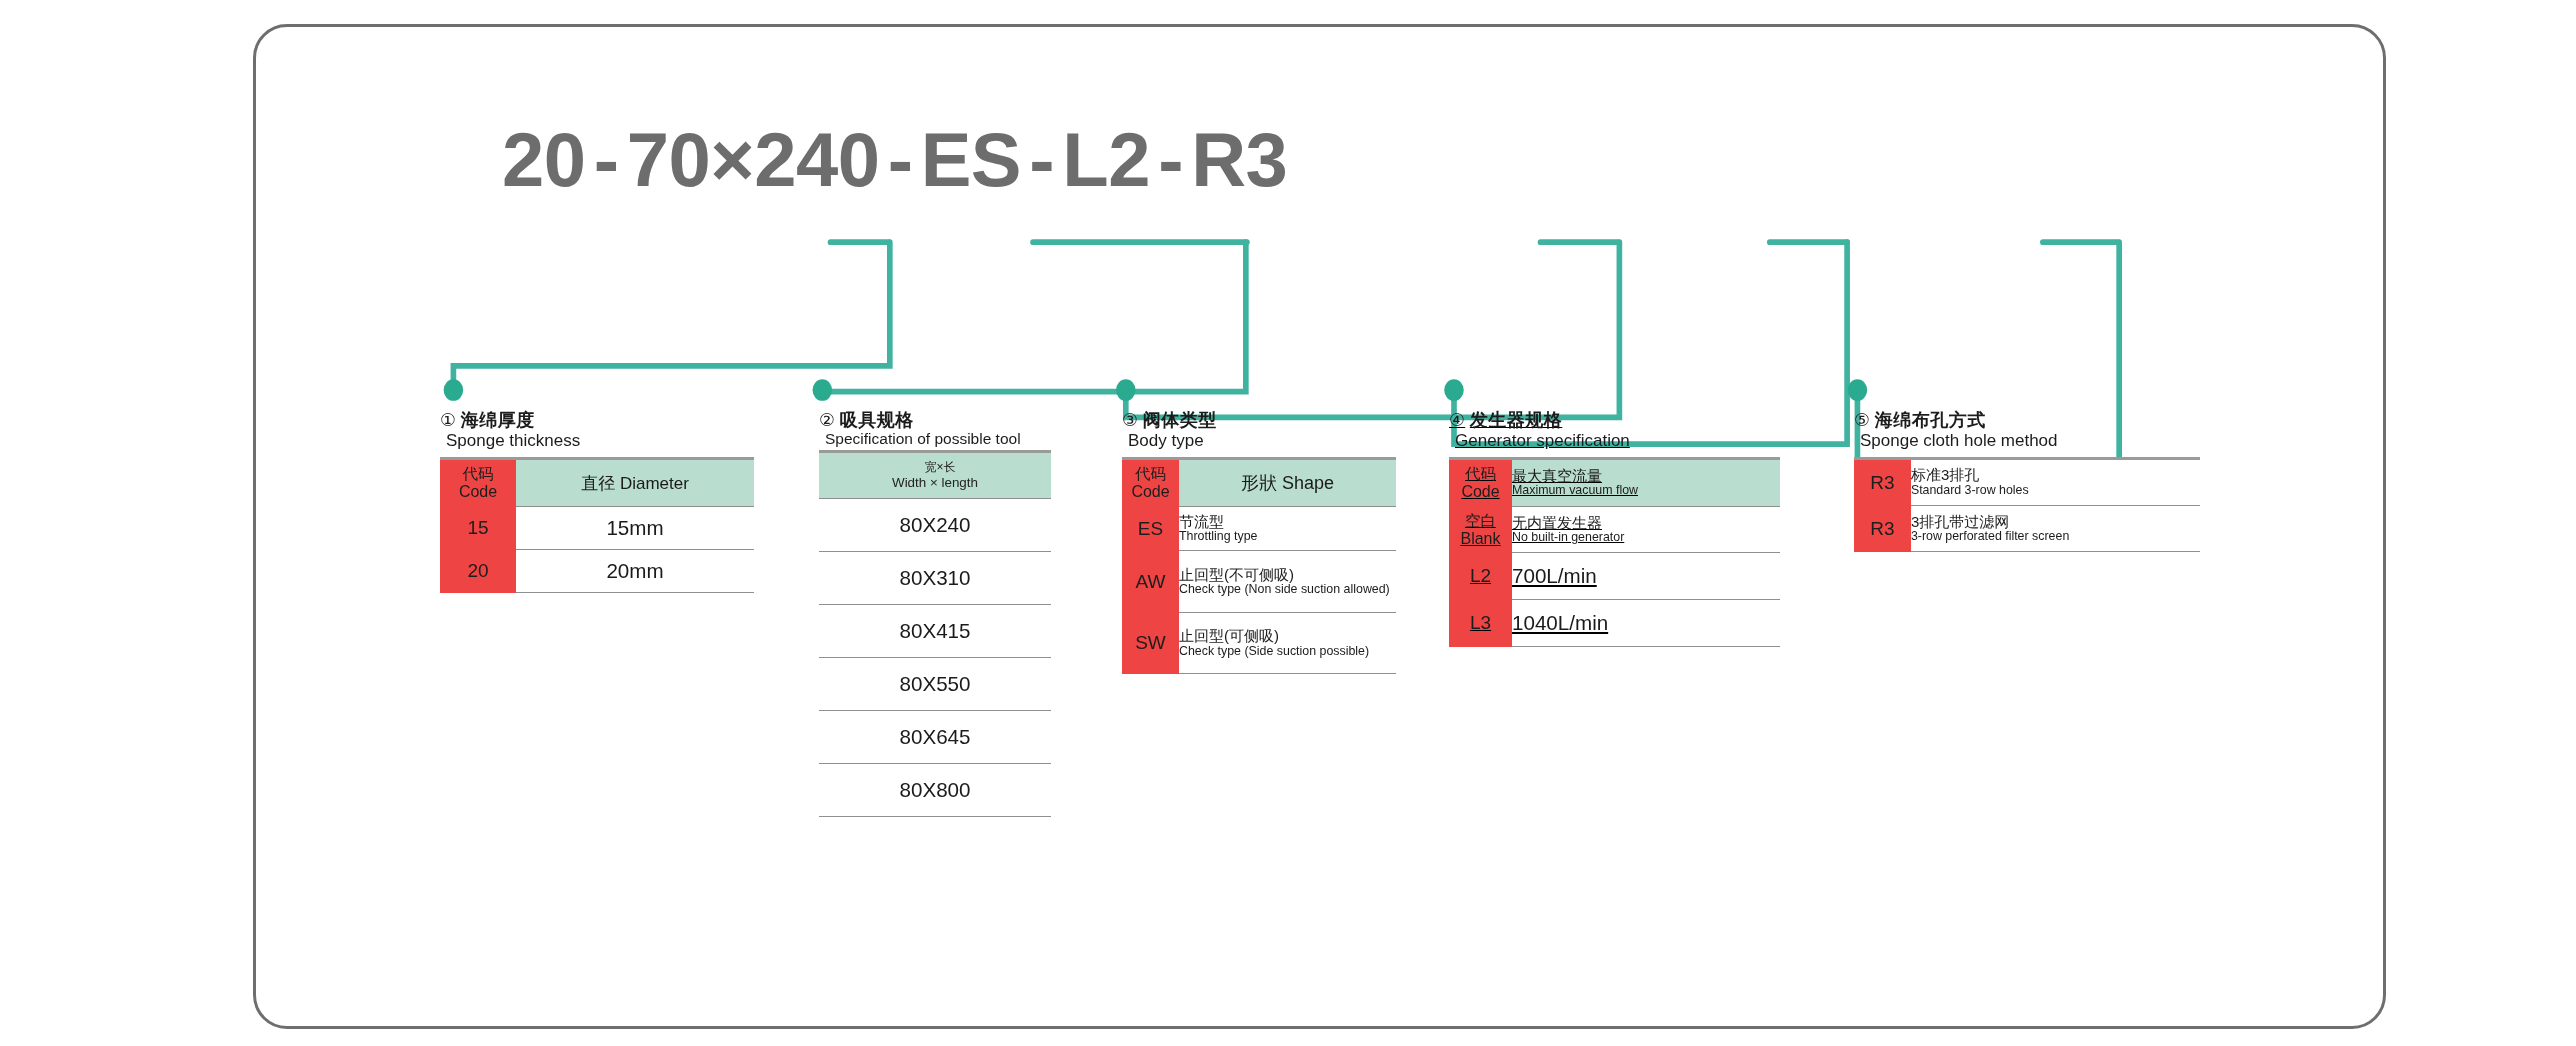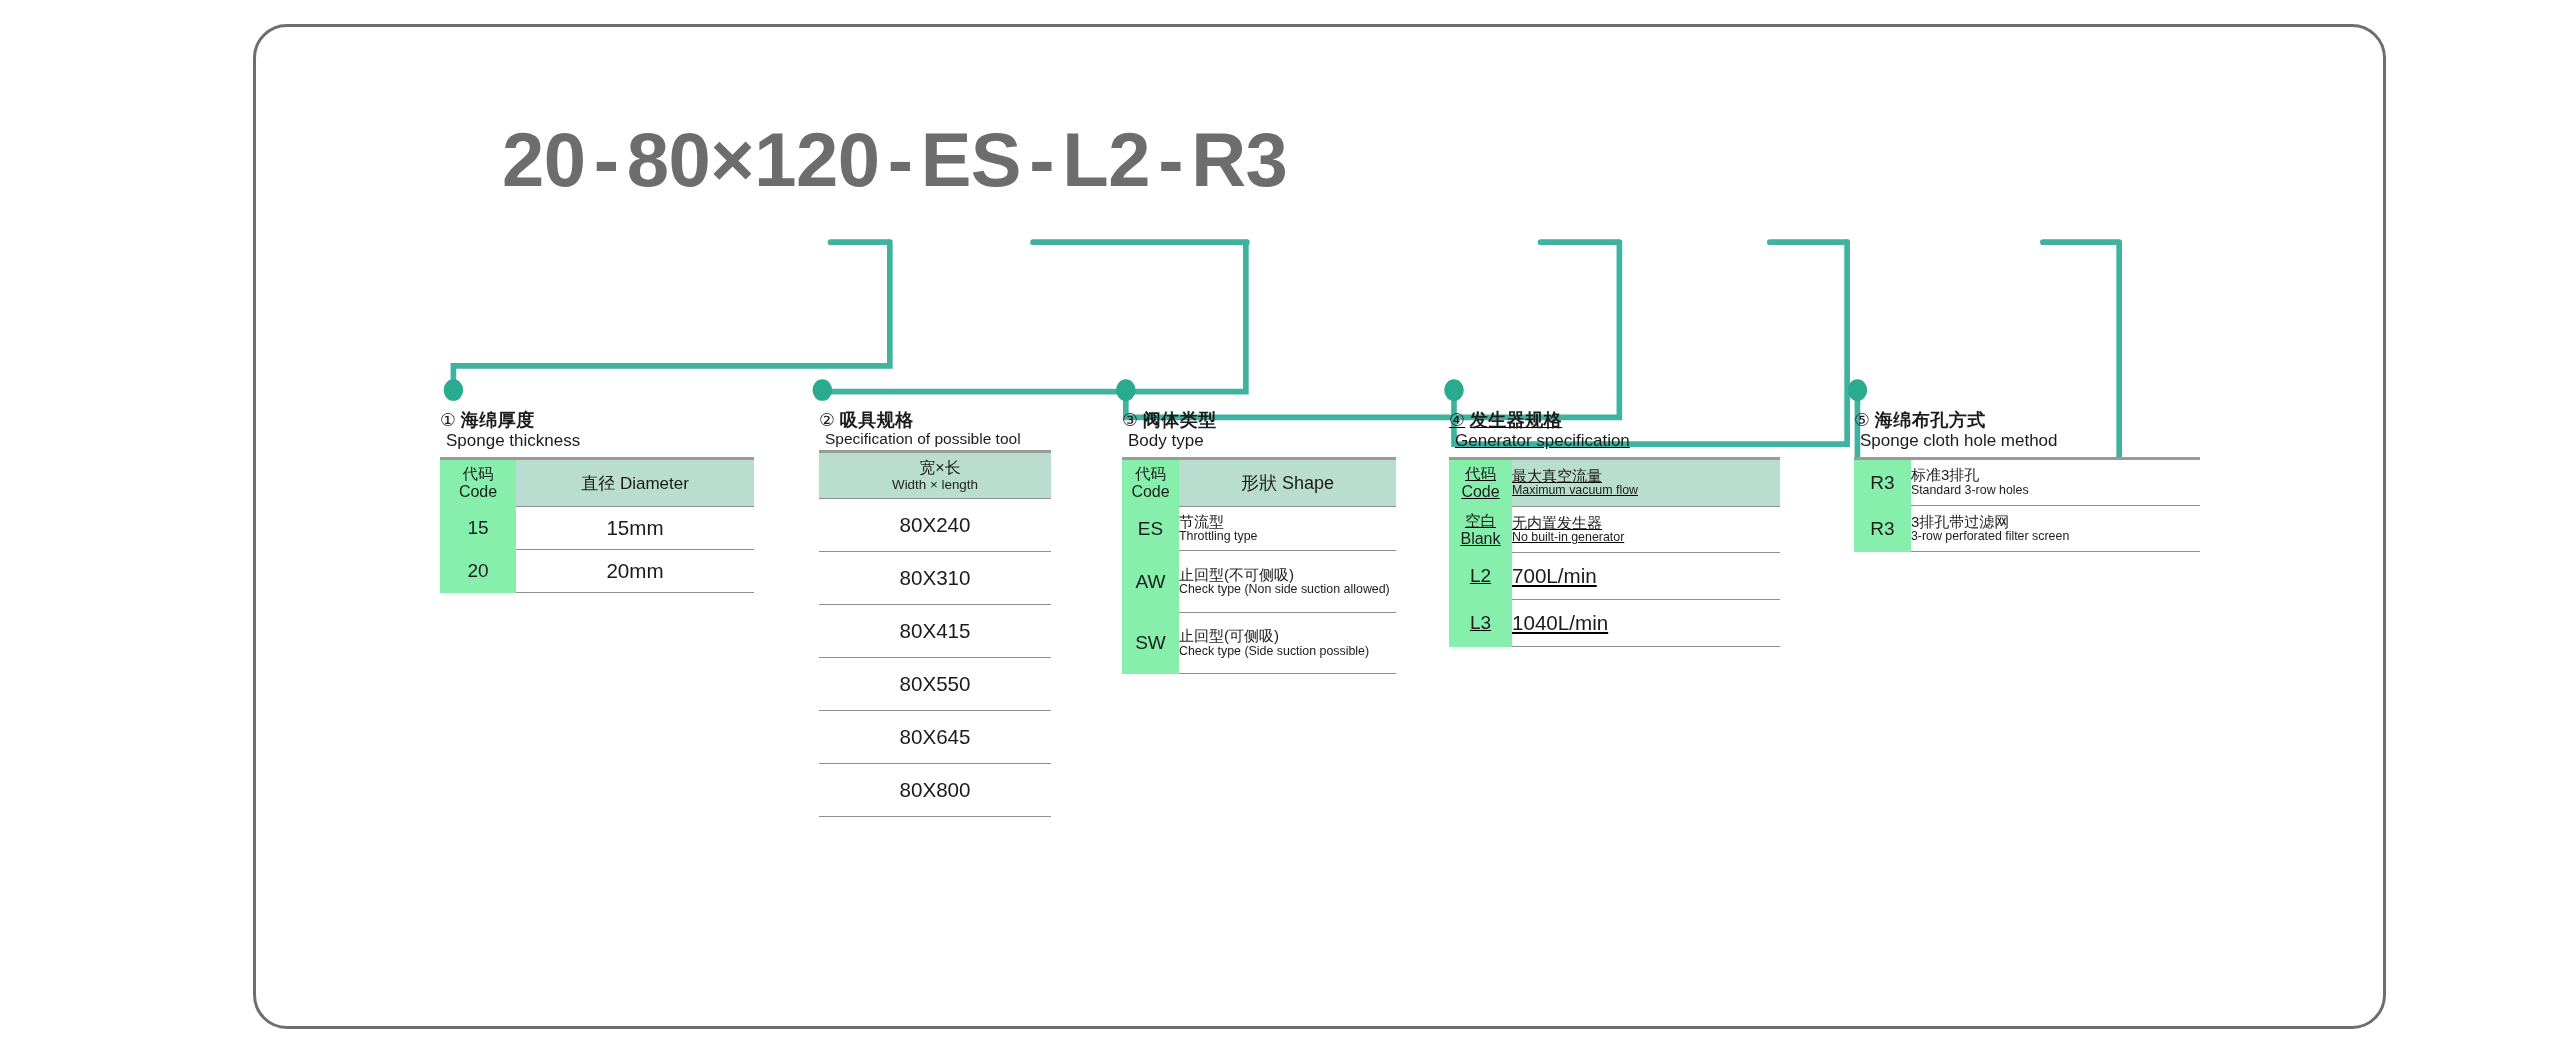--- a/index.html
+++ b/index.html
@@ -33,46 +33,46 @@
   .grp-title{color:#1c1c1c;line-height:1.12;}
   .grp-title .cn{font-size:18px;font-weight:bold;letter-spacing:0.5px;}
   .grp-title .circ{font-size:17.5px;font-weight:normal;margin-right:4.6px;}
   .grp-title .en{font-size:17px;font-weight:normal;display:block;margin-left:6px;}
   .grp-title .en.tight{line-height:1.05;font-size:15.5px;}
 
   
   .tbl{margin-top:7.2px;border-top:3.1px solid #9a9a9a;border-collapse:collapse;}
   .tbl td{padding:0;vertical-align:middle;}
   .cell-code{
-    background:#86efac;text-align:center;color:#1d1d1d;
+    background:#ef4444;text-align:center;color:#1d1d1d;
     font-size:19px;line-height:1.08;
   }
   .cell-code.hdr{font-size:16px;}
   .cell-code .cn{display:block;font-size:15.5px;}
   .cell-code .en{display:block;font-size:16px;}
   .cell-val{background:#ffffff;color:#1b1b1b;border-bottom:1.5px solid #8f8f8f;}
   .cell-val.hdr{background:#b9ddcf;border-bottom:1.5px solid #8f8f8f;}
   .ctr{text-align:center;}
   .v-big{font-size:20.6px;}
-  .v-cn{font-size:16px;display:block;line-height:1.12;padding-left:10px;}
+  .v-cn{font-size:12px;display:block;line-height:1.12;padding-left:10px;}
   .v-en{font-size:13.4px;display:block;line-height:1.12;color:#242424;}
   .v-cn-s{font-size:15px;display:block;line-height:1.1;}
   .v-en-s{font-size:12.4px;display:block;line-height:1.1;}
   .pad-l{padding-left:7.2px;}
 </style>
 </head>
 <body>
 
 <div class="frame"></div>
 
 <div class="code-line">
   <span class="sp-a"></span>
   <span class="code-seg">20</span>
   <span class="code-dash">-</span>
-  <span class="code-seg">80×120</span>
+  <span class="code-seg">70×240</span>
   <span class="code-dash">-</span>
   <span class="code-seg">ES</span>
   <span class="code-dash">-</span>
   <span class="code-seg">L2</span>
   <span class="code-dash">-</span>
   <span class="code-seg">R3</span>
 </div>
 
 <svg class="conn" viewBox="0 0 5120 2032">
   <g fill="none" stroke="#3fb3a0" stroke-width="11" stroke-linecap="round">

